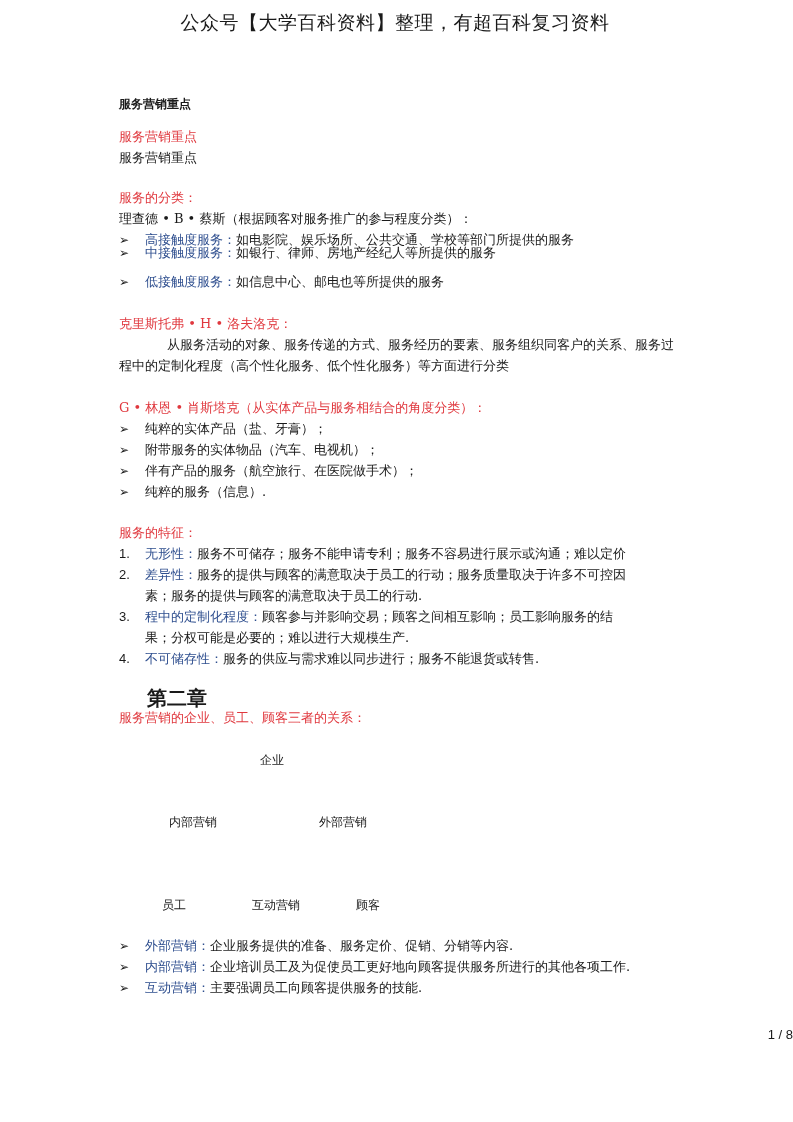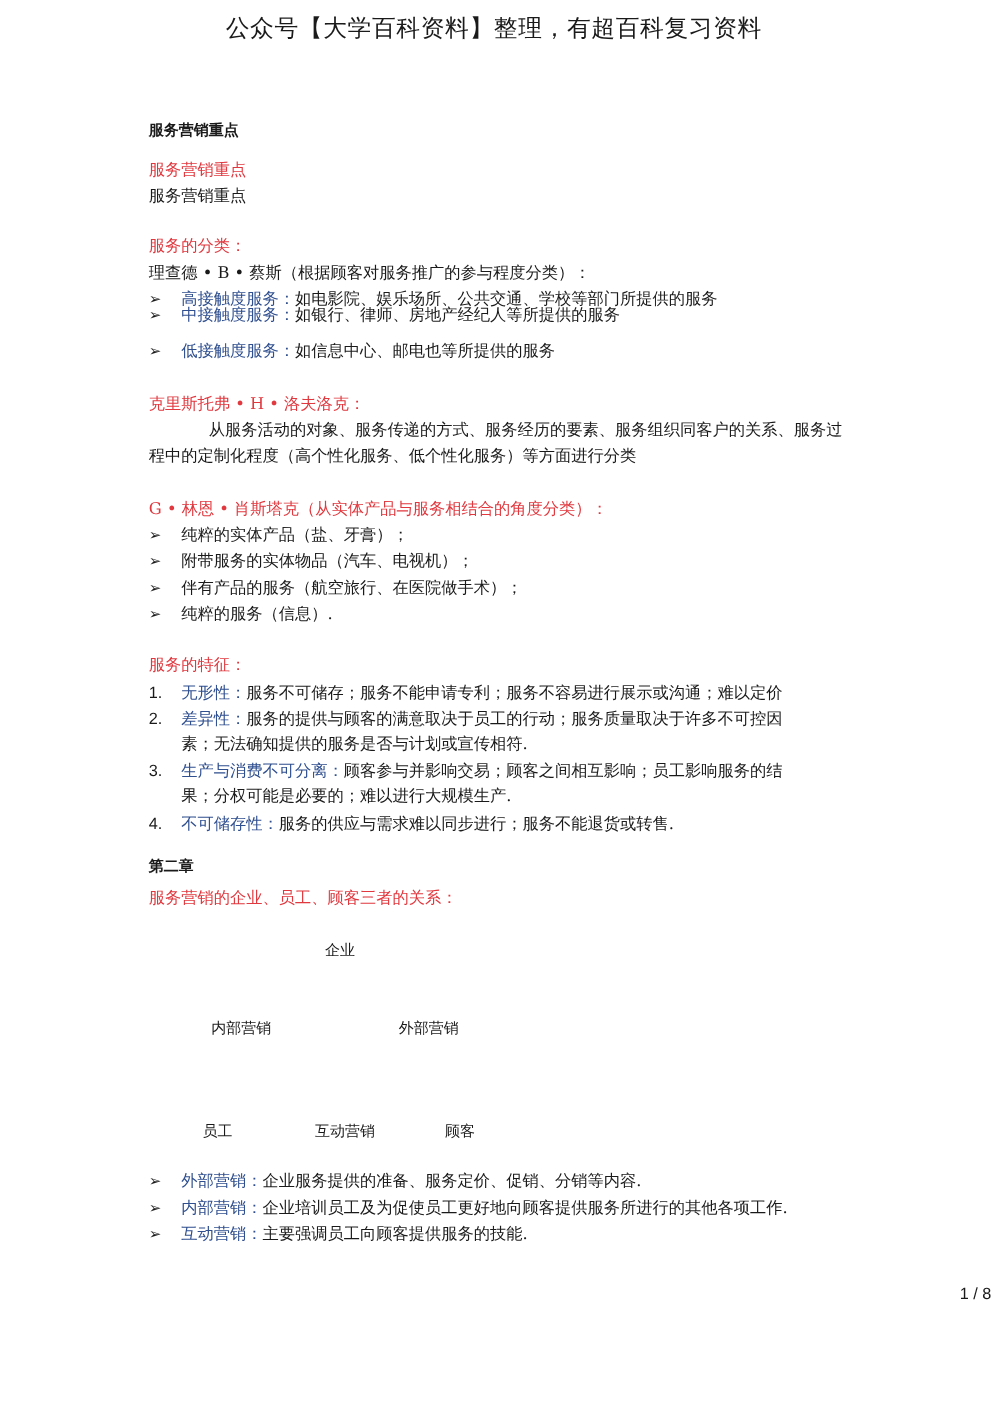--- a/index.html
+++ b/index.html
@@ -14,21 +14,21 @@
     font-family: Liberation Sans, sans-serif; color: #1a1a1a;
   }
   .content { position: absolute; left: 119px; top: 0; width: 560px; font-size: 13px; }
   .abs { position: absolute; white-space: nowrap; }
   .doc-title { font-weight: bold; font-size: 12px; font-family: "DejaVu Sans", sans-serif; }
   .red { color: #e0383e; }
   .blue { color: #2f4f8f; }
   .line { height: 21px; line-height: 21px; }
   .bullet { display: inline-block; width: 26px; font-family: "DejaVu Sans", sans-serif; font-size: 12px; }
   .num { display: inline-block; width: 26px; font-family: "Liberation Sans", sans-serif; font-size: 13px; }
-  .chapter { font-weight: bold; font-size: 12px; font-family: Liberation Serif, serif; }
+  .chapter { font-weight: bold; font-size: 20px; font-family: Liberation Serif, serif; margin-left: 28px; }
   .diagram-label { position: absolute; font-size: 12px; white-space: nowrap; }
   .footer {
     position: absolute; top: 1027px; left: 0; width: 793px; text-align: right;
     font-family: "Liberation Sans", sans-serif; font-size: 13px; color: #1a1a1a;
   }
 </style>
 </head>
 <body>
 
 <div class="header">公众号【大学百科资料】整理，有超百科复习资料</div>
@@ -73,24 +73,24 @@
 
   <div class="abs red line" style="top:522px;">服务的特征：</div>
 
   <div class="abs line" style="top:543px;">
     <span class="num">1.</span><span class="blue">无形性：</span><span>服务不可储存；服务不能申请专利；服务不容易进行展示或沟通；难以定价</span>
   </div>
 
   <div class="abs line" style="top:564px;">
     <span class="num">2.</span><span class="blue">差异性：</span><span>服务的提供与顾客的满意取决于员工的行动；服务质量取决于许多不可控因</span>
   </div>
-  <div class="abs line" style="top:585px; left:26px;">素；无法确知提供的服务是否与计划或宣传相符.</div>
+  <div class="abs line" style="top:585px; left:26px;">素；服务的提供与顾客的满意取决于员工的行动.</div>
 
   <div class="abs line" style="top:606px;">
-    <span class="num">3.</span><span class="blue">生产与消费不可分离：</span><span>顾客参与并影响交易；顾客之间相互影响；员工影响服务的结</span>
+    <span class="num">3.</span><span class="blue">程中的定制化程度：</span><span>顾客参与并影响交易；顾客之间相互影响；员工影响服务的结</span>
   </div>
   <div class="abs line" style="top:627px; left:26px;">果；分权可能是必要的；难以进行大规模生产.</div>
 
   <div class="abs line" style="top:648px;">
     <span class="num">4.</span><span class="blue">不可储存性：</span><span>服务的供应与需求难以同步进行；服务不能退货或转售.</span>
   </div>
 
   <div class="abs chapter" style="top:685px;">第二章</div>
   <div class="abs red line" style="top:708px;font-family:Liberation Mono, monospace;">服务营销的企业、员工、顾客三者的关系：</div>
 

